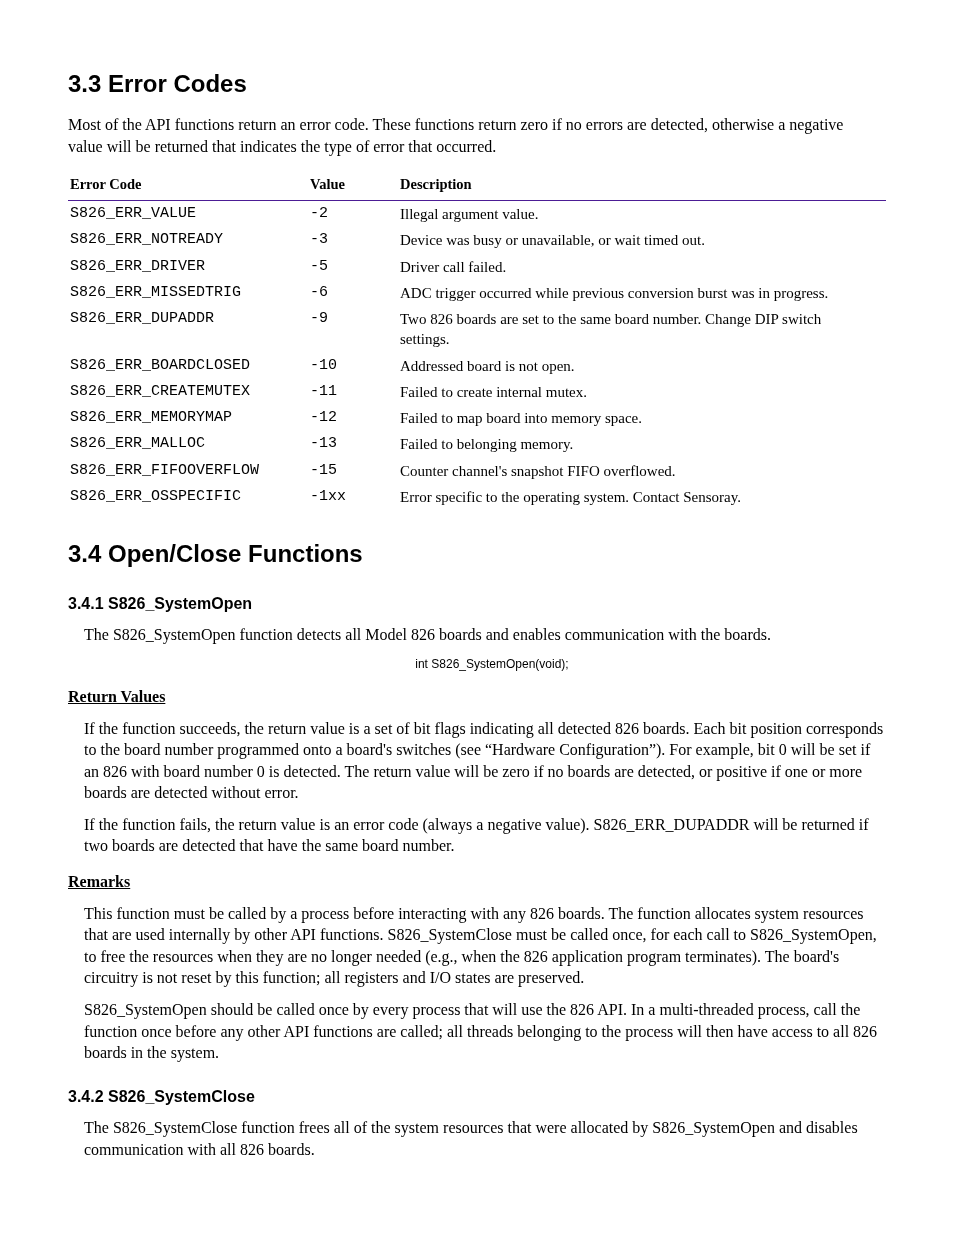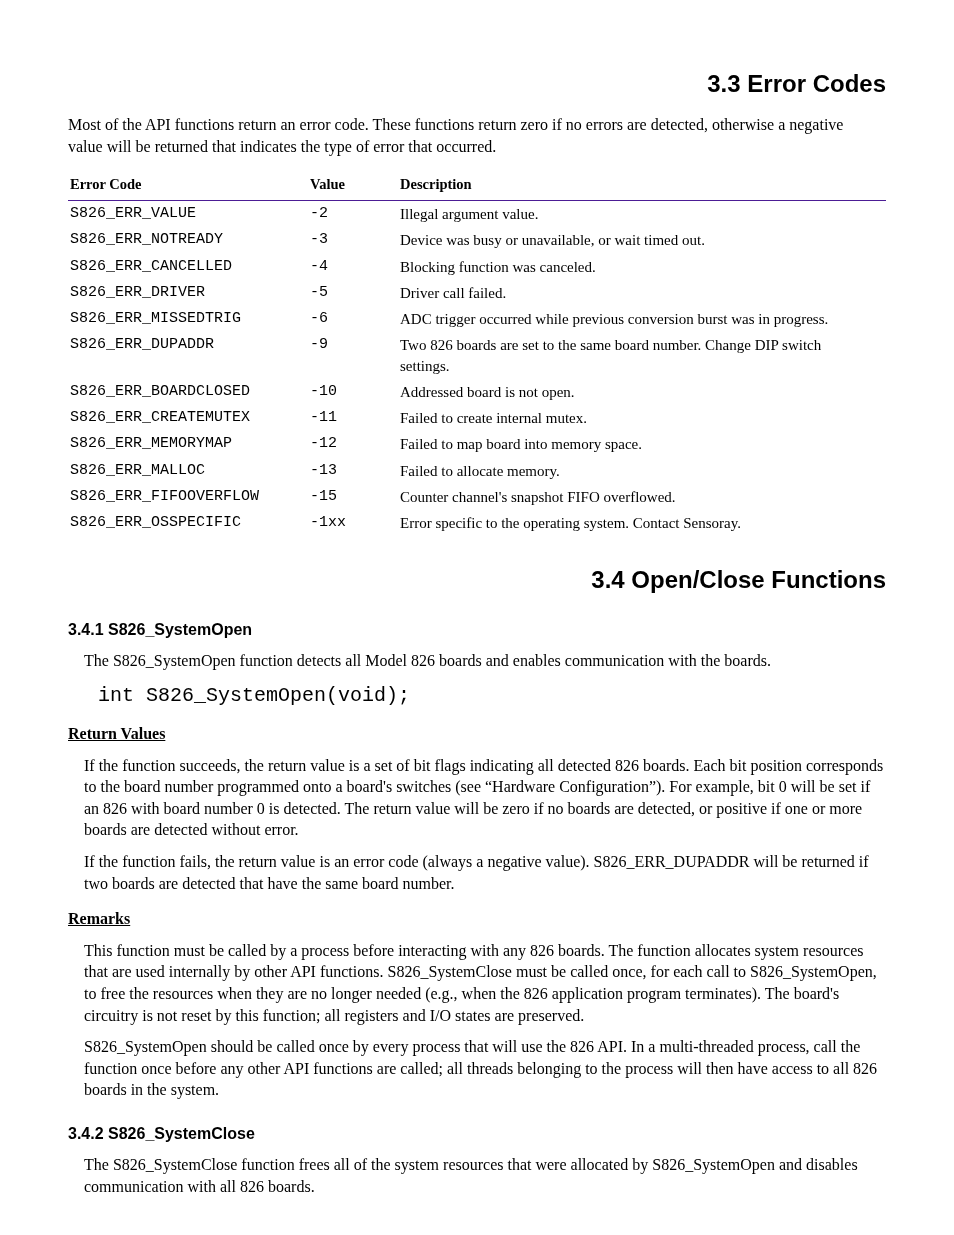--- a/index.html
+++ b/index.html
@@ -9,21 +9,20 @@
     margin: 0;
     padding: 62px 68px 40px 68px;
     line-height: 1.35;
     background: #fff;
   }
   h2 {
     font-family: Arial, Helvetica, sans-serif;
     font-weight: bold;
     font-size: 24px;
     margin: 6px 0 14px 0;
-    text-align: right;
   }
   h3 {
     font-family: Arial, Helvetica, sans-serif;
     font-weight: bold;
     font-size: 16px;
     margin: 22px 0 8px 0;
   }
   p.lead { margin: 10px 12px 14px 0; }
   table.err {
     border-collapse: collapse;
@@ -54,24 +53,25 @@
   .indent { margin-left: 16px; }
   .para { margin: 10px 0; }
   .sub-head {
     font-family: "Times New Roman", serif;
     font-weight: bold;
     font-size: 16px;
     margin: 14px 0 6px 0;
     text-decoration: underline;
   }
   pre.codeblk {
-    font-family: Liberation Mono, monospace;
-    font-size: 20px;
+    font-family: Liberation Sans, sans-serif;
+    font-size: 12px;
     margin: 10px 0 10px 30px;
     white-space: pre;
+    text-align: center;
   }
 </style>
 </head>
 <body>
 
 <h2>3.3  Error Codes</h2>
 <p class="lead">Most of the API functions return an error code. These functions return zero if no errors are detected, otherwise a negative value will be returned that indicates the type of error that occurred.</p>
 
 <table class="err">
   <thead>
@@ -84,25 +84,20 @@
   <tbody id="err-tbody">
       <tr>
         <td class="mono">S826_ERR_VALUE</td>
         <td class="mono">-2</td>
         <td>Illegal argument value.</td>
       </tr>
       <tr>
         <td class="mono">S826_ERR_NOTREADY</td>
         <td class="mono">-3</td>
         <td>Device was busy or unavailable, or wait timed out.</td>
-      </tr>
-      <tr>
-        <td class="mono">S826_ERR_CANCELLED</td>
-        <td class="mono">-4</td>
-        <td>Blocking function was canceled.</td>
       </tr>
       <tr>
         <td class="mono">S826_ERR_DRIVER</td>
         <td class="mono">-5</td>
         <td>Driver call failed.</td>
       </tr>
       <tr>
         <td class="mono">S826_ERR_MISSEDTRIG</td>
         <td class="mono">-6</td>
         <td>ADC trigger occurred while previous conversion burst was in progress.</td>
@@ -123,21 +118,21 @@
         <td>Failed to create internal mutex.</td>
       </tr>
       <tr>
         <td class="mono">S826_ERR_MEMORYMAP</td>
         <td class="mono">-12</td>
         <td>Failed to map board into memory space.</td>
       </tr>
       <tr>
         <td class="mono">S826_ERR_MALLOC</td>
         <td class="mono">-13</td>
-        <td>Failed to allocate memory.</td>
+        <td>Failed to belonging memory.</td>
       </tr>
       <tr>
         <td class="mono">S826_ERR_FIFOOVERFLOW</td>
         <td class="mono">-15</td>
         <td>Counter channel's snapshot  FIFO overflowed.</td>
       </tr>
       <tr>
         <td class="mono">S826_ERR_OSSPECIFIC</td>
         <td class="mono">-1xx</td>
         <td>Error specific to the operating system. Contact Sensoray.</td>

